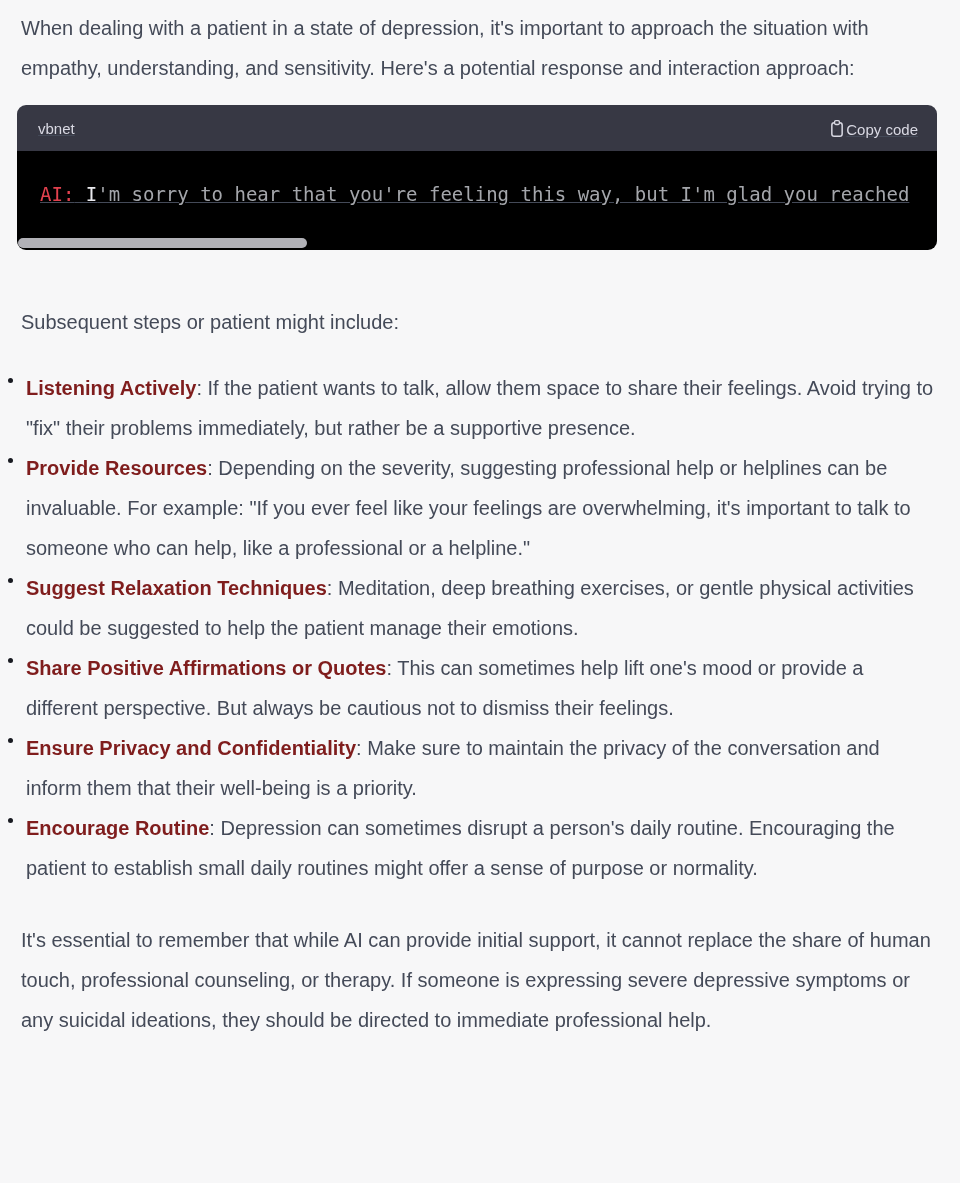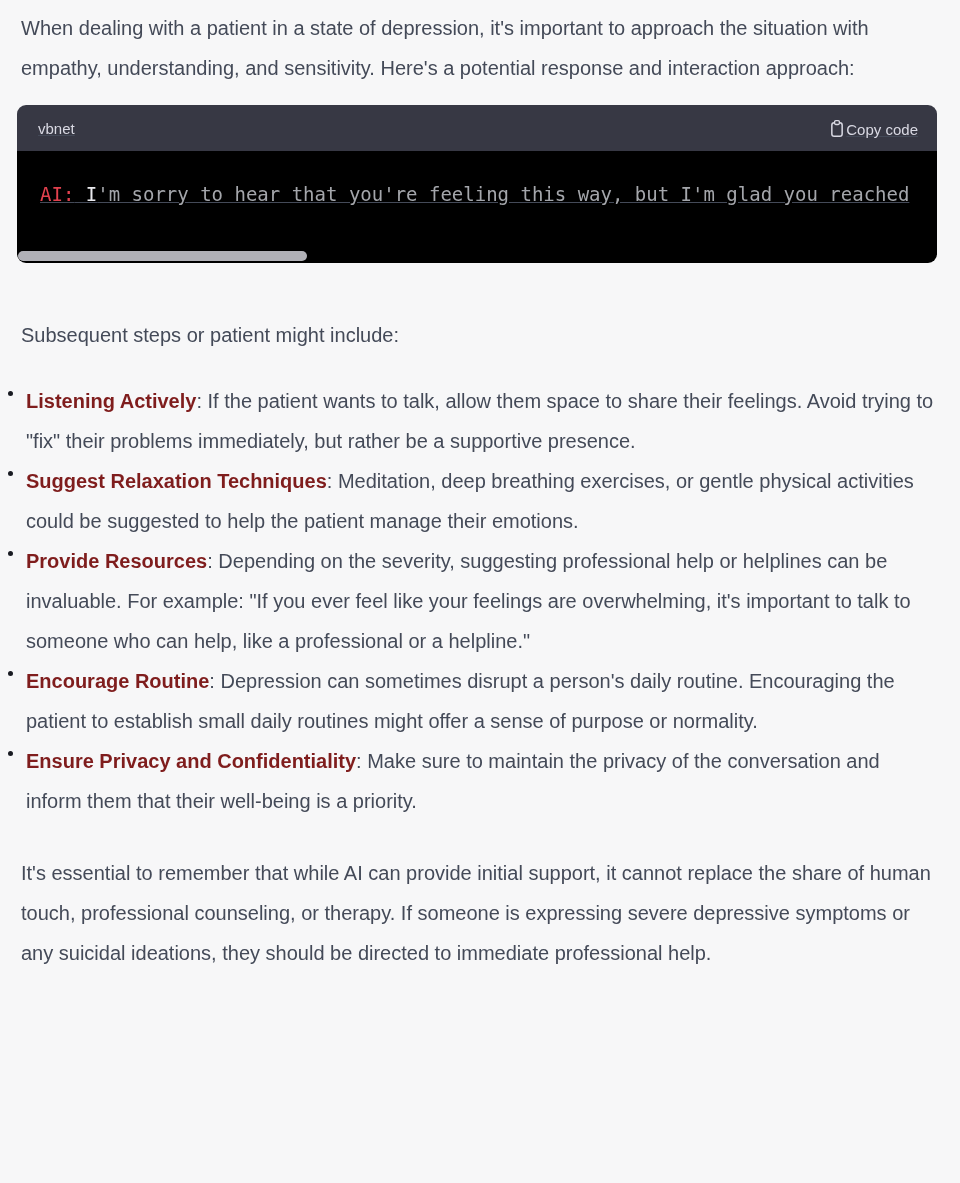--- a/index.html
+++ b/index.html
@@ -52,21 +52,21 @@
     padding: 0;
     color: #d9d9e3;
     font-family: "Liberation Sans", sans-serif;
     font-size: 15px;
     cursor: pointer;
   }
   .copy-btn svg { display: block; }
   .code-body {
     background: #000000;
     border-radius: 0 0 9px 9px;
-    height: 112px;
+    height: 99px;
     position: relative;
     overflow: hidden;
   }
   .code-line {
     margin: 0;
     padding: 31px 0 0 23px;
     font-family: "DejaVu Sans Mono", monospace;
     font-size: 19px;
     line-height: 24px;
     white-space: pre;
@@ -141,28 +141,31 @@
     </div>
   </div>
 
   <p class="para subsequent">Subsequent steps or patient might include:</p>
 
   <ul class="options-list">
     <li>
       <span class="dot"></span><strong class="item-title">Listening Actively</strong><span>: If the patient wants to talk, allow them space to share their feelings. Avoid trying to "fix" their problems immediately, but rather be a supportive presence.</span>
     </li>
     <li>
+      <span class="dot"></span><strong class="item-title">Provide Resources</strong><span>: Depending on the severity, suggesting professional help or helplines can be invaluable. For example: "If you ever feel like your feelings are overwhelming, it's important to talk to someone who can help, like a professional or a helpline."</span>
+    </li>
+    <li>
       <span class="dot"></span><strong class="item-title">Suggest Relaxation Techniques</strong><span>: Meditation, deep breathing exercises, or gentle physical activities could be suggested to help the patient manage their emotions.</span>
     </li>
     <li>
-      <span class="dot"></span><strong class="item-title">Provide Resources</strong><span>: Depending on the severity, suggesting professional help or helplines can be invaluable. For example: "If you ever feel like your feelings are overwhelming, it's important to talk to someone who can help, like a professional or a helpline."</span>
+      <span class="dot"></span><strong class="item-title">Share Positive Affirmations or Quotes</strong><span>: This can sometimes help lift one's mood or provide a different perspective. But always be cautious not to dismiss their feelings.</span>
+    </li>
+    <li>
+      <span class="dot"></span><strong class="item-title">Ensure Privacy and Confidentiality</strong><span>: Make sure to maintain the privacy of the conversation and inform them that their well-being is a priority.</span>
     </li>
     <li>
       <span class="dot"></span><strong class="item-title">Encourage Routine</strong><span>: Depression can sometimes disrupt a person's daily routine. Encouraging the patient to establish small daily routines might offer a sense of purpose or normality.</span>
-    </li>
-    <li>
-      <span class="dot"></span><strong class="item-title">Ensure Privacy and Confidentiality</strong><span>: Make sure to maintain the privacy of the conversation and inform them that their well-being is a priority.</span>
     </li>
   </ul>
 
   <p class="para outro">It's essential to remember that while AI can provide initial support, it cannot replace the share of human touch, professional counseling, or therapy. If someone is expressing severe depressive symptoms or any suicidal ideations, they should be directed to immediate professional help.</p>
 
 </div>
 
 </body></html>

